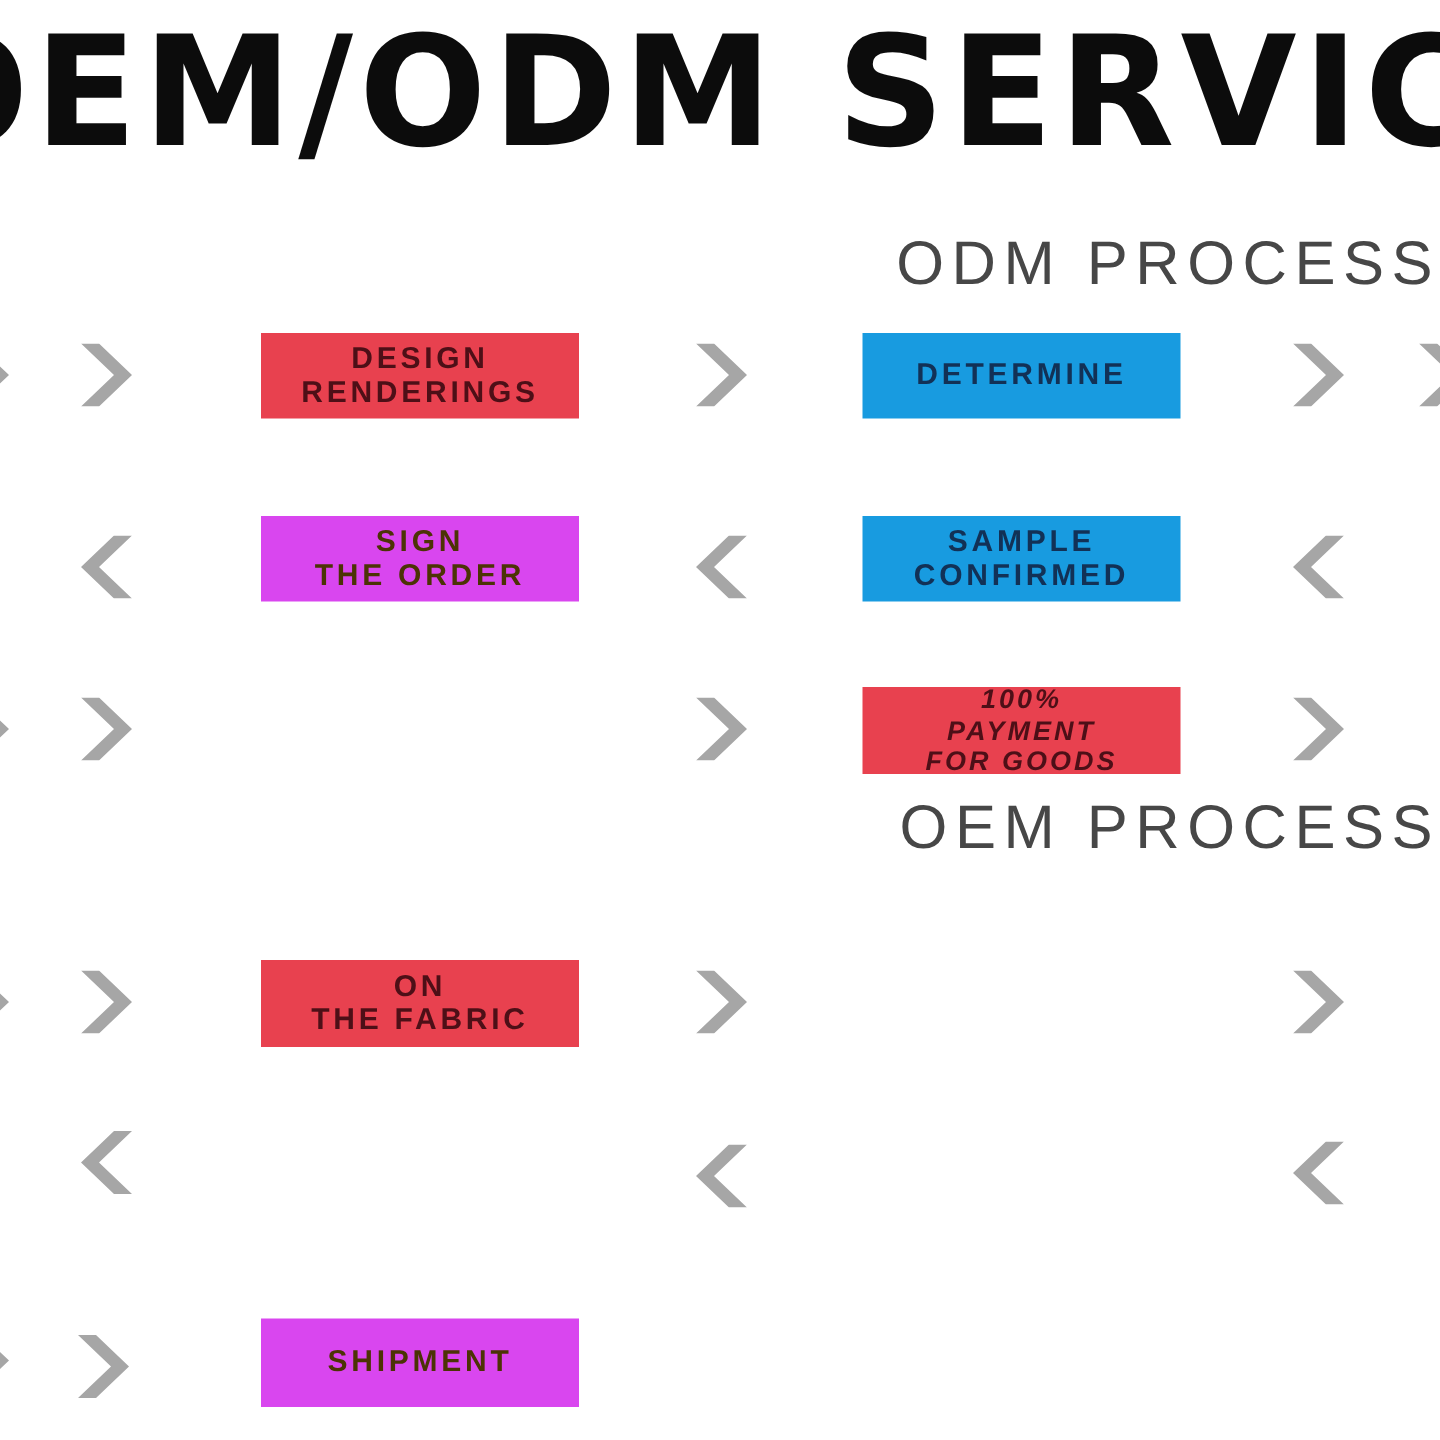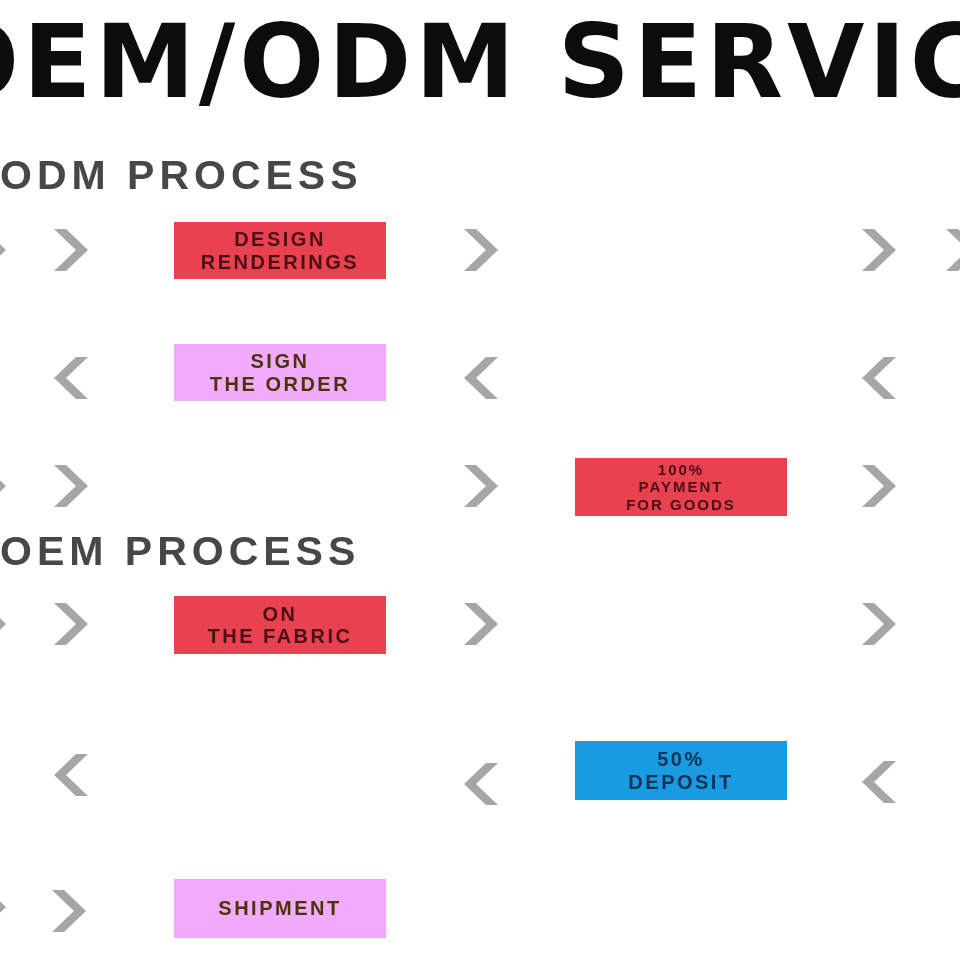--- a/index.html
+++ b/index.html
@@ -7,41 +7,41 @@
     position:relative;width:960px;height:960px;background:#ffffff;
     overflow:hidden;font-family:"Liberation Sans","DejaVu Sans",sans-serif;
   }
   .title{
     position:absolute;top:2px;left:-66px;white-space:nowrap;
     font-family:"DejaVu Sans",sans-serif;font-weight:bold;
     font-size:100px;letter-spacing:4px;color:#0c0c0c;
     transform:scaleY(1.02);transform-origin:top left;
   }
   .section-heading{
-    position:absolute;left:0;width:960px;text-align:left;
-    font-weight:bold;font-size:41px;letter-spacing:5px;color:#474747;
+    position:absolute;left:0;width:960px;text-align:right;
+    font-weight:normal;font-size:41px;letter-spacing:5px;color:#474747;
   }
   .heading-odm{top:152px;}
   .heading-oem{top:528px;}
   .row{position:absolute;left:0;width:960px;}
   .r1{top:222px;height:57px;}
   .r2{top:344px;height:57px;}
   .r3{top:458px;height:58px;}
-  .r4{top:596px;height:58px;}
+  .r4{top:640px;height:58px;}
   .r5{top:741px;height:59px;}
   .r6{top:879px;height:59px;}
   .box{
     position:absolute;top:0;height:100%;width:212px;
     display:flex;align-items:center;justify-content:center;
     text-align:center;white-space:pre-line;
     font-weight:bold;font-size:20px;line-height:1.12;letter-spacing:2.5px;
   }
-  .box.lines-3{font-size:15px;line-height:1.15;letter-spacing:2px;}
+  .box.lines-3{font-size:18px;line-height:1.15;letter-spacing:2px;font-style:italic;}
   .box.red{background:#e8414f;color:#4d0f17;}
-  .box.orange{background:#f0abfc;color:#4c3305;}
+  .box.orange{background:#d946ef;color:#4c3305;}
   .box.blue{background:#189be0;color:#123156;}
   .pos-a{left:174px;}
   .pos-b{left:575px;}
   .chev{position:absolute;width:34px;height:42px;}
   .chev svg{display:block;width:100%;height:100%;}
   .chev polygon{fill:#a6a6a6;}
   .cv-r{top:7px;}
   .cv-l{top:13px;transform:scaleX(-1);}
   .x-left{left:54px;}
   .x-mid{left:464px;}
@@ -69,20 +69,21 @@
           <polygon points="0,0 12,0 34,21 12,42 0,42 22,21"></polygon>
         </svg>
       </span>
     <div class="box red pos-a">DESIGN
 RENDERINGS</div>
     <span class="chev cv-r x-mid">
         <svg viewBox="0 0 34 42">
           <polygon points="0,0 12,0 34,21 12,42 0,42 22,21"></polygon>
         </svg>
       </span>
+    <div class="box blue pos-b">DETERMINE</div>
     <span class="chev cv-r x-right">
         <svg viewBox="0 0 34 42">
           <polygon points="0,0 12,0 34,21 12,42 0,42 22,21"></polygon>
         </svg>
       </span>
     <span class="chev cv-r x-edge-r">
         <svg viewBox="0 0 34 42">
           <polygon points="0,0 12,0 34,21 12,42 0,42 22,21"></polygon>
         </svg>
       </span>
@@ -94,20 +95,22 @@
           <polygon points="0,0 12,0 34,21 12,42 0,42 22,21"></polygon>
         </svg>
       </span>
     <div class="box orange pos-a">SIGN
 THE ORDER</div>
     <span class="chev cv-l x-mid">
         <svg viewBox="0 0 34 42">
           <polygon points="0,0 12,0 34,21 12,42 0,42 22,21"></polygon>
         </svg>
       </span>
+    <div class="box blue pos-b">SAMPLE
+CONFIRMED</div>
     <span class="chev cv-l x-right">
         <svg viewBox="0 0 34 42">
           <polygon points="0,0 12,0 34,21 12,42 0,42 22,21"></polygon>
         </svg>
       </span>
   </div>
 
   <div class="row r3">
     <span class="chev cv-r x-edge-l">
         <svg viewBox="0 0 34 42">
@@ -165,22 +168,20 @@
     <span class="chev cv-l x-left">
         <svg viewBox="0 0 34 42">
           <polygon points="0,0 12,0 34,21 12,42 0,42 22,21"></polygon>
         </svg>
       </span>
     <span class="chev cv-l x-mid" style="top:22px;">
         <svg viewBox="0 0 34 42">
           <polygon points="0,0 12,0 34,21 12,42 0,42 22,21"></polygon>
         </svg>
       </span>
-    <div class="box blue pos-b">50%
-DEPOSIT</div>
     <span class="chev cv-l x-right" style="top:20px;">
         <svg viewBox="0 0 34 42">
           <polygon points="0,0 12,0 34,21 12,42 0,42 22,21"></polygon>
         </svg>
       </span>
   </div>
 
   <div class="row r6">
     <span class="chev cv-r x-edge-l">
         <svg viewBox="0 0 34 42">

